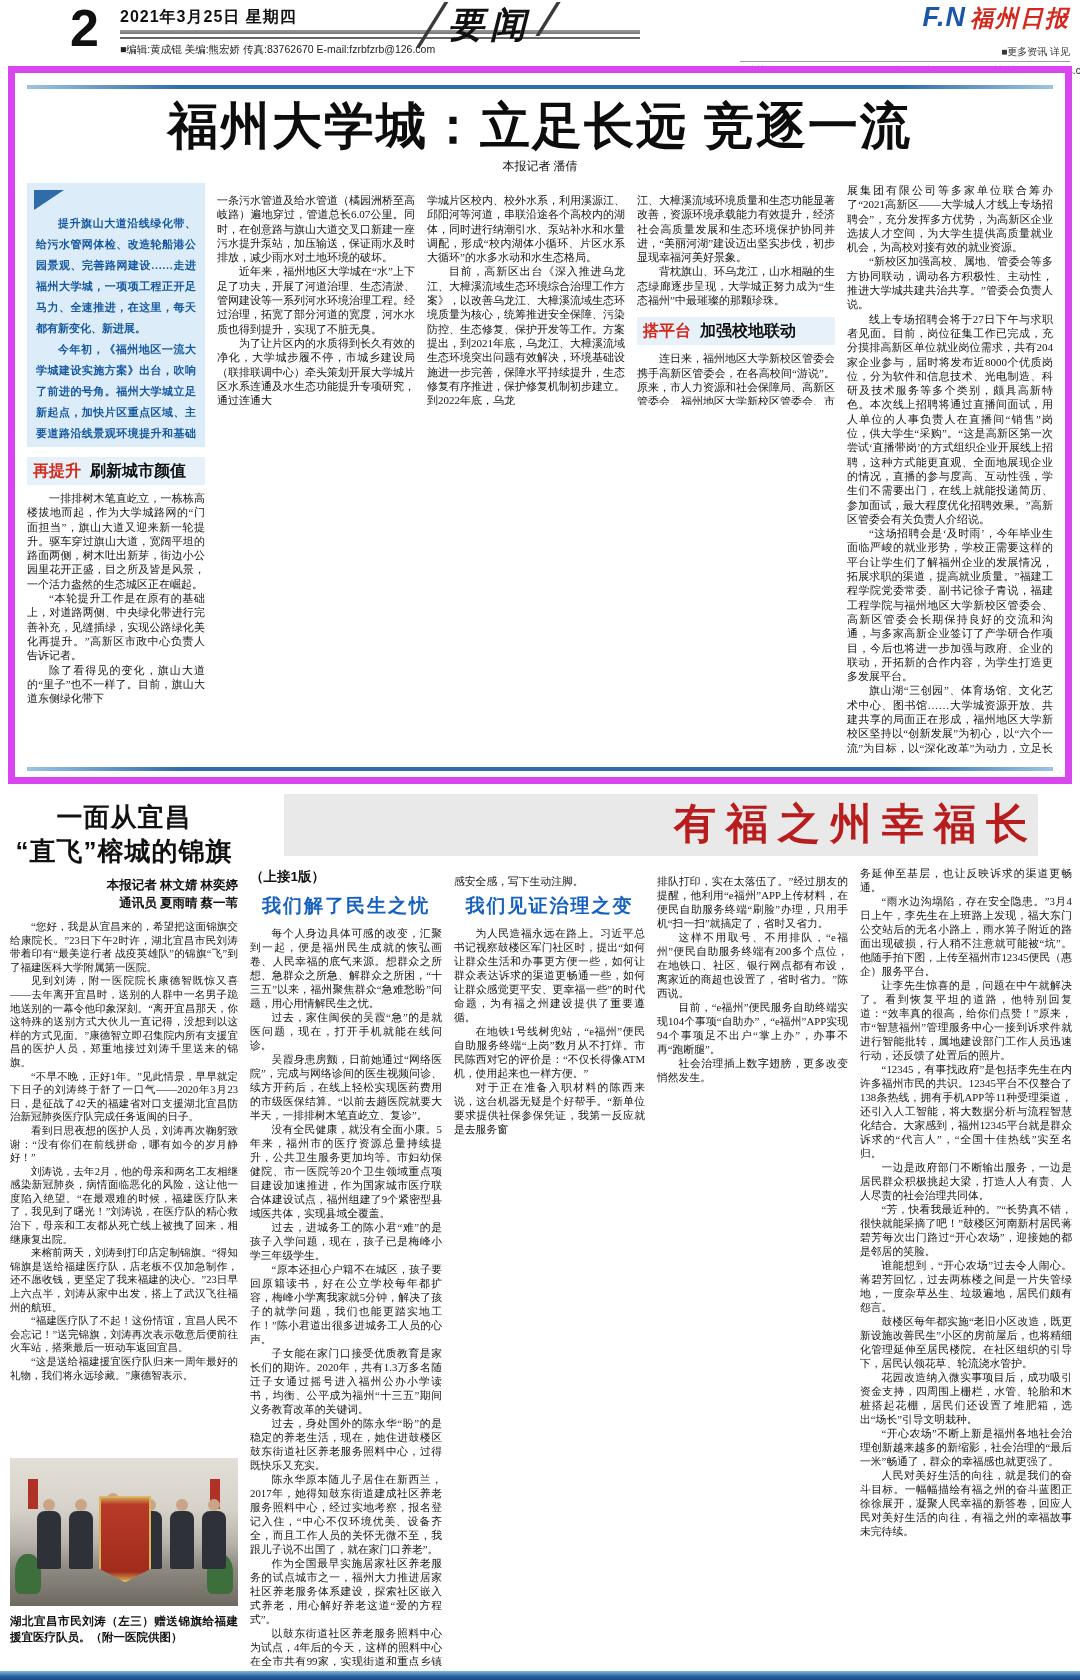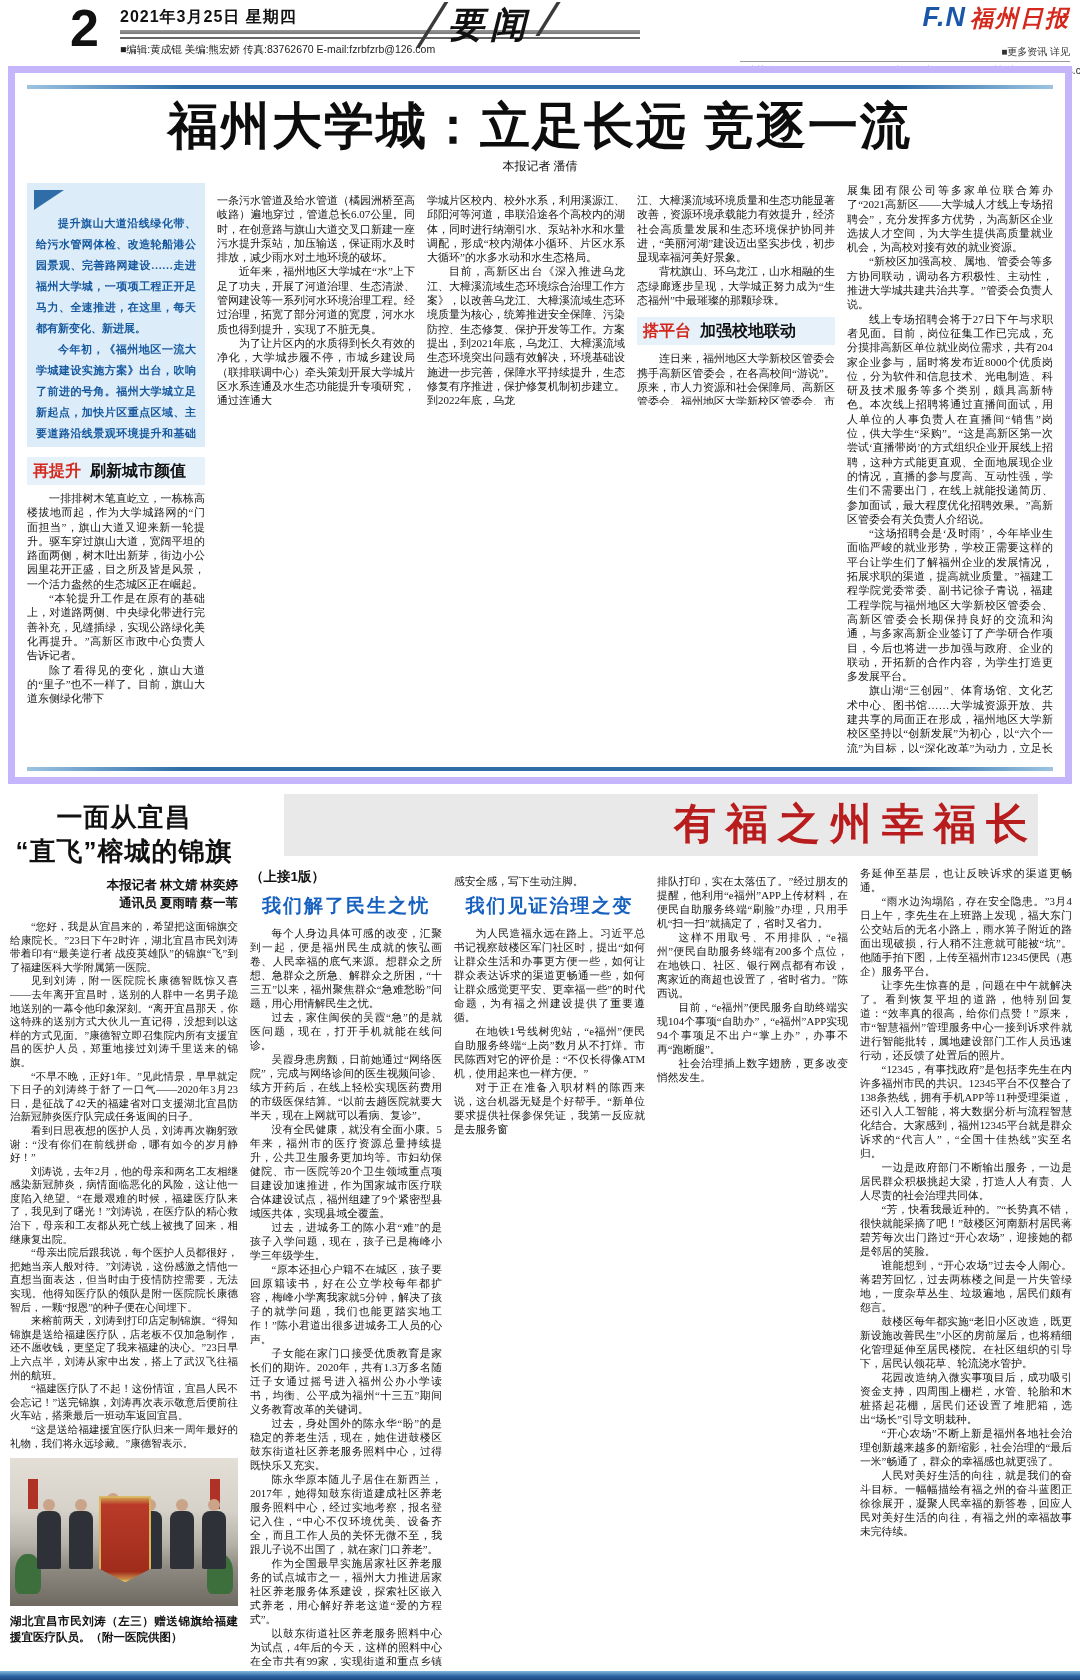--- a/index.html
+++ b/index.html
@@ -20,21 +20,21 @@
   .section-title { font:900 italic 36px/46px "Liberation Sans",sans-serif; letter-spacing:6px; }
   .brand { position:absolute; right:10px; top:2px; text-align:right; width:330px; }
   .brand-line1 { white-space:nowrap; }
   .fn-logo { color:#1b57a8; font:900 italic 27px "Liberation Sans",sans-serif; letter-spacing:1px; }
   .paper-logo { color:#d5281c; font:700 italic 23px "Liberation Serif",serif; letter-spacing:2px; }
   .brand-more { font:400 10px/12px "Liberation Sans",sans-serif; color:#333; margin-top:12px; }
   .brand-info { font:400 10px/12px "Liberation Sans",sans-serif; color:#222; border-top:1px solid #999; margin-top:3px; padding-top:3px; white-space:nowrap; }
 
   
   .lead-box { position:absolute; left:8px; top:66px; width:1064px; height:718px;
-              border:7px solid #c4b5fd; background:#fff; padding:0 12px; overflow:hidden; }
+              border:7px solid #d946ef; background:#fff; padding:0 12px; overflow:hidden; }
   .keyline { height:4px; background:linear-gradient(90deg,#9cc4e2,#2f6da8 15%,#2f6da8 85%,#9cc4e2); }
   .keyline.top { margin-top:12px; }
   .keyline.bot { position:absolute; left:12px; right:12px; bottom:6px; }
   .lead-box h1 { text-align:center; font:900 50px/58px "Liberation Sans",sans-serif; letter-spacing:2px; margin-top:8px; color:#0d0d0d; }
   .lead-byline { text-align:center; font:400 12px/18px "Liberation Serif",serif; margin:2px 0 8px; }
   .cols { display:flex; gap:12px; height:570px; overflow:hidden; }
   .col1 { width:178px; flex:none; overflow:hidden; }
   .leadpara { position:relative; background:#dcedf9; color:#17599f; height:264px; overflow:hidden;
               padding:30px 9px 8px; font-size:11px; line-height:21px; font-weight:700; text-align:justify; }
   .tri { position:absolute; left:7px; top:7px; width:0; height:0;
@@ -205,21 +205,20 @@
         <span>“直飞”榕城的锦旗</span>
       </h2>
       <div class="flag-byline first">本报记者 林文婧 林奕婷</div>
       <div class="flag-byline">通讯员 夏雨晴 蔡一苇</div>
       <div class="flag-body body">
           <p class="para">“您好，我是从宜昌来的，希望把这面锦旗交给康院长。”23日下午2时许，湖北宜昌市民刘涛带着印有“最美逆行者 战疫英雄队”的锦旗“飞”到了福建医科大学附属第一医院。</p>
           <p class="para">见到刘涛，附一医院院长康德智既惊又喜——去年离开宜昌时，送别的人群中一名男子跪地送别的一幕令他印象深刻。“离开宜昌那天，你这特殊的送别方式大伙儿一直记得，没想到以这样的方式见面。”康德智立即召集院内所有支援宜昌的医护人员，郑重地接过刘涛千里送来的锦旗。</p>
           <p class="para">“不早不晚，正好1年。”见此情景，早早就定下日子的刘涛终于舒了一口气——2020年3月23日，是征战了42天的福建省对口支援湖北宜昌防治新冠肺炎医疗队完成任务返闽的日子。</p>
           <p class="para">看到日思夜想的医护人员，刘涛再次鞠躬致谢：“没有你们在前线拼命，哪有如今的岁月静好！”</p>
           <p class="para">刘涛说，去年2月，他的母亲和两名工友相继感染新冠肺炎，病情面临恶化的风险，这让他一度陷入绝望。“在最艰难的时候，福建医疗队来了，我见到了曙光！”刘涛说，在医疗队的精心救治下，母亲和工友都从死亡线上被拽了回来，相继康复出院。</p>
-          <p class="para">“母亲出院后跟我说，每个医护人员都很好，把她当亲人般对待。”刘涛说，这份感激之情他一直想当面表达，但当时由于疫情防控需要，无法实现。他得知医疗队的领队是附一医院院长康德智后，一颗“报恩”的种子便在心间埋下。</p>
           <p class="para">来榕前两天，刘涛到打印店定制锦旗。“得知锦旗是送给福建医疗队，店老板不仅加急制作，还不愿收钱，更坚定了我来福建的决心。”23日早上六点半，刘涛从家中出发，搭上了武汉飞往福州的航班。</p>
           <p class="para">“福建医疗队了不起！这份情谊，宜昌人民不会忘记！”送完锦旗，刘涛再次表示敬意后便前往火车站，搭乘最后一班动车返回宜昌。</p>
           <p class="para">“这是送给福建援宜医疗队归来一周年最好的礼物，我们将永远珍藏。”康德智表示。</p>
         </div>
       <div class="photo flag-photo">
         <div class="redflag" style="left:8%"></div>
         <div class="redflag" style="right:8%"></div>
         <div class="plant" style="left:2%"></div>
         <div class="plant" style="right:2%"></div>
         <div class="person" style="left:12%"></div>
@@ -237,21 +236,21 @@
       <div class="titleband">
         <h2>有福之州幸福长</h2>
       </div>
       <div class="hcols">
         <div class="colA">
           <div class="continued">（上接1版）</div>
           <h4 class="bluehead">我们解了民生之忧</h4>
           <div class="body">
               <p class="para">每个人身边具体可感的改变，汇聚到一起，便是福州民生成就的恢弘画卷、人民幸福的底气来源。想群众之所想、急群众之所急、解群众之所困，“十三五”以来，福州聚焦群众“急难愁盼”问题，用心用情解民生之忧。</p>
               <p class="para">过去，家住闽侯的吴霞“急”的是就医问题，现在，打开手机就能在线问诊。</p>
-              <p class="para">吴霞身患房颤，日前她通过“网络医院”，完成与网络诊间的医生视频问诊、续方开药后，在线上轻松实现医药费用的市级医保结算。“以前去趟医院就要大半天，现在上网就可以看病、复诊”。</p>
+              <p class="para">吴霞身患房颤，日前她通过“网络医院”，完成与网络诊间的医生视频问诊、续方开药后，在线上轻松实现医药费用的市级医保结算。“以前去趟医院就要大半天，一排排树木笔直屹立、复诊”。</p>
               <p class="para">没有全民健康，就没有全面小康。5年来，福州市的医疗资源总量持续提升，公共卫生服务更加均等。市妇幼保健院、市一医院等20个卫生领域重点项目建设加速推进，作为国家城市医疗联合体建设试点，福州组建了9个紧密型县域医共体，实现县域全覆盖。</p>
               <p class="para">过去，进城务工的陈小君“难”的是孩子入学问题，现在，孩子已是梅峰小学三年级学生。</p>
               <p class="para">“原本还担心户籍不在城区，孩子要回原籍读书，好在公立学校每年都扩容，梅峰小学离我家就5分钟，解决了孩子的就学问题，我们也能更踏实地工作！”陈小君道出很多进城务工人员的心声。</p>
               <p class="para">子女能在家门口接受优质教育是家长们的期许。2020年，共有1.3万多名随迁子女通过摇号进入福州公办小学读书，均衡、公平成为福州“十三五”期间义务教育改革的关键词。</p>
               <p class="para">过去，身处国外的陈永华“盼”的是稳定的养老生活，现在，她住进鼓楼区鼓东街道社区养老服务照料中心，过得既快乐又充实。</p>
               <p class="para">陈永华原本随儿子居住在新西兰，2017年，她得知鼓东街道建成社区养老服务照料中心，经过实地考察，报名登记入住，“中心不仅环境优美、设备齐全，而且工作人员的关怀无微不至，我跟儿子说不出国了，就在家门口养老”。</p>
               <p class="para">作为全国最早实施居家社区养老服务的试点城市之一，福州大力推进居家社区养老服务体系建设，探索社区嵌入式养老，用心解好养老这道“爱的方程式”。</p>
               <p class="para">以鼓东街道社区养老服务照料中心为试点，4年后的今天，这样的照料中心在全市共有99家，实现街道和重点乡镇100%覆盖。</p>
             </div>
         </div>

